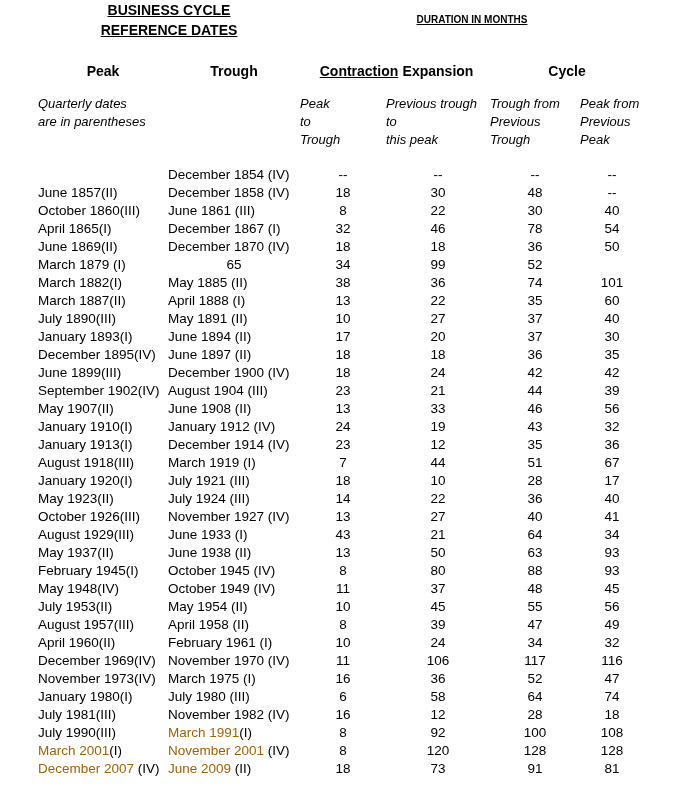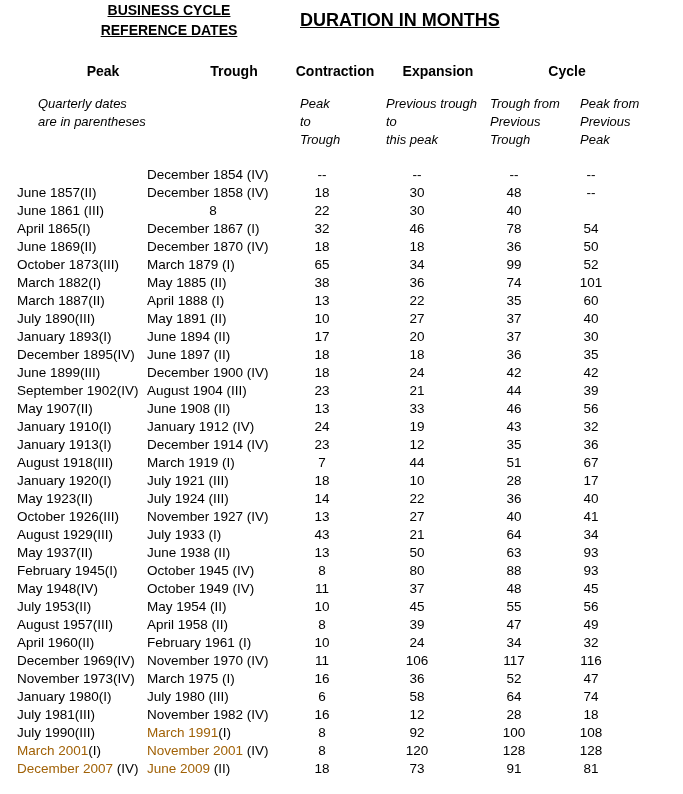--- a/index.html
+++ b/index.html
@@ -14,49 +14,49 @@
   }
   .abs { position: absolute; }
 
   
   .title-left {
     top: 0; left: 38px; width: 262px;
     text-align: center; font-weight: bold; font-size: 14px; line-height: 20px;
   }
   .title-right {
     top: 10px; left: 300px; width: 344px;
-    font-weight: bold; font-size: 18px; line-height: 20px;
+    text-align: center; font-weight: bold; font-size: 10px; line-height: 20px;
   }
   .u { text-decoration: underline; }
 
   
   .colheads { top: 63px; left: 0; right: 0; height: 17px; font-weight: bold; font-size: 14px; line-height: 17px; }
   .ch { position: absolute; text-align: center; }
   .ch-peak        { left: 38px;  width: 130px; }
   .ch-trough      { left: 168px; width: 132px; }
-  .ch-contraction { left: 292px; width: 86px;  }
+  .ch-contraction { left: 316px; width: 86px; text-decoration: underline;  }
   .ch-expansion   { left: 386px; width: 104px; }
   .ch-cycle       { left: 490px; width: 154px; }
 
   
   .subheads { top: 95px; left: 0; right: 0; font-style: italic; font-size: 13px; line-height: 18px; }
   .sh { position: absolute; }
   .sh div { height: 18px; }
   .sh-note        { left: 38px;  width: 262px; }
   .sh-contraction { left: 300px; width: 86px;  }
   .sh-expansion   { left: 386px; width: 104px; }
   .sh-tt          { left: 490px; width: 90px;  }
   .sh-pp          { left: 580px; width: 64px;  }
 
   
   .table-body { top: 166px; left: 0; right: 0; }
   .grid-row {
     display: grid;
     grid-template-columns: 130px 132px 86px 104px 90px 64px;
-    padding-left: 17px;
+    padding-left: 38px;
     height: 18px;
     line-height: 18px;
     font-size: 13.5px;
     white-space: pre;
   }
   .c-date { text-align: left; }
   .c-num  { text-align: center; }
   .muted  { color: #a16207; }
 </style>
 </head>
@@ -120,20 +120,21 @@
     <div class="grid-row">
       <span class="c-date"><span>June 1857</span><span>(II)</span></span>
       <span class="c-date"><span>December 1858 </span><span>(IV)</span></span>
       <span class="c-num">18</span>
       <span class="c-num">30</span>
       <span class="c-num">48</span>
       <span class="c-num">--</span>
     </div>
 
     <div class="grid-row">
+      <span class="c-date"><span>October 1860</span><span>(III)</span></span>
       <span class="c-date"><span>June 1861 </span><span>(III)</span></span>
       <span class="c-num">8</span>
       <span class="c-num">22</span>
       <span class="c-num">30</span>
       <span class="c-num">40</span>
     </div>
 
     <div class="grid-row">
       <span class="c-date"><span>April 1865</span><span>(I)</span></span>
       <span class="c-date"><span>December 1867 </span><span>(I)</span></span>
@@ -146,21 +147,20 @@
     <div class="grid-row">
       <span class="c-date"><span>June 1869</span><span>(II)</span></span>
       <span class="c-date"><span>December 1870 </span><span>(IV)</span></span>
       <span class="c-num">18</span>
       <span class="c-num">18</span>
       <span class="c-num">36</span>
       <span class="c-num">50</span>
     </div>
 
     <div class="grid-row">
-      <span class="c-date"><span>October 1873</span><span>(III)</span></span>
       <span class="c-date"><span>March 1879 </span><span>(I)</span></span>
       <span class="c-num">65</span>
       <span class="c-num">34</span>
       <span class="c-num">99</span>
       <span class="c-num">52</span>
     </div>
 
     <div class="grid-row">
       <span class="c-date"><span>March 1882</span><span>(I)</span></span>
       <span class="c-date"><span>May 1885 </span><span>(II)</span></span>
@@ -282,21 +282,21 @@
       <span class="c-date"><span>October 1926</span><span>(III)</span></span>
       <span class="c-date"><span>November 1927 </span><span>(IV)</span></span>
       <span class="c-num">13</span>
       <span class="c-num">27</span>
       <span class="c-num">40</span>
       <span class="c-num">41</span>
     </div>
 
     <div class="grid-row">
       <span class="c-date"><span>August 1929</span><span>(III)</span></span>
-      <span class="c-date"><span>July 1933 </span><span>(I)</span></span>
+      <span class="c-date"><span>June 1933 </span><span>(I)</span></span>
       <span class="c-num">43</span>
       <span class="c-num">21</span>
       <span class="c-num">64</span>
       <span class="c-num">34</span>
     </div>
 
     <div class="grid-row">
       <span class="c-date"><span>May 1937</span><span>(II)</span></span>
       <span class="c-date"><span>June 1938 </span><span>(II)</span></span>
       <span class="c-num">13</span>

